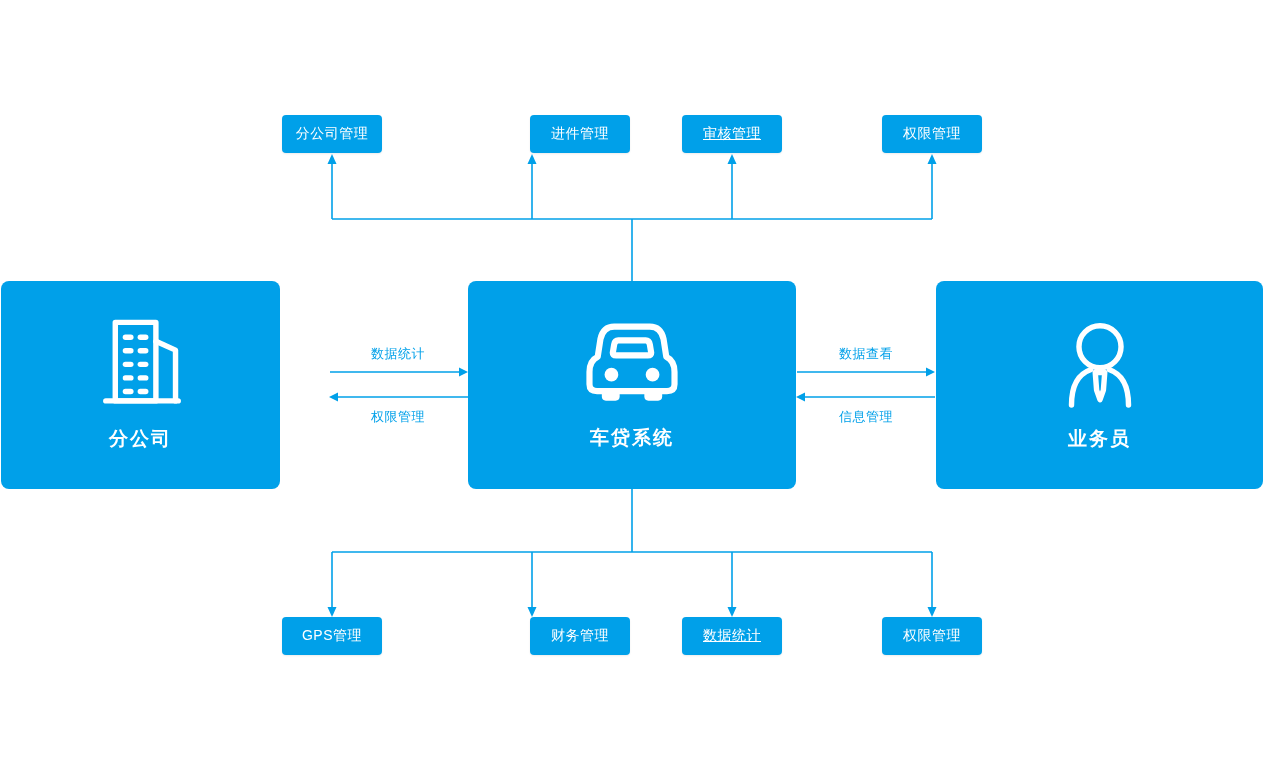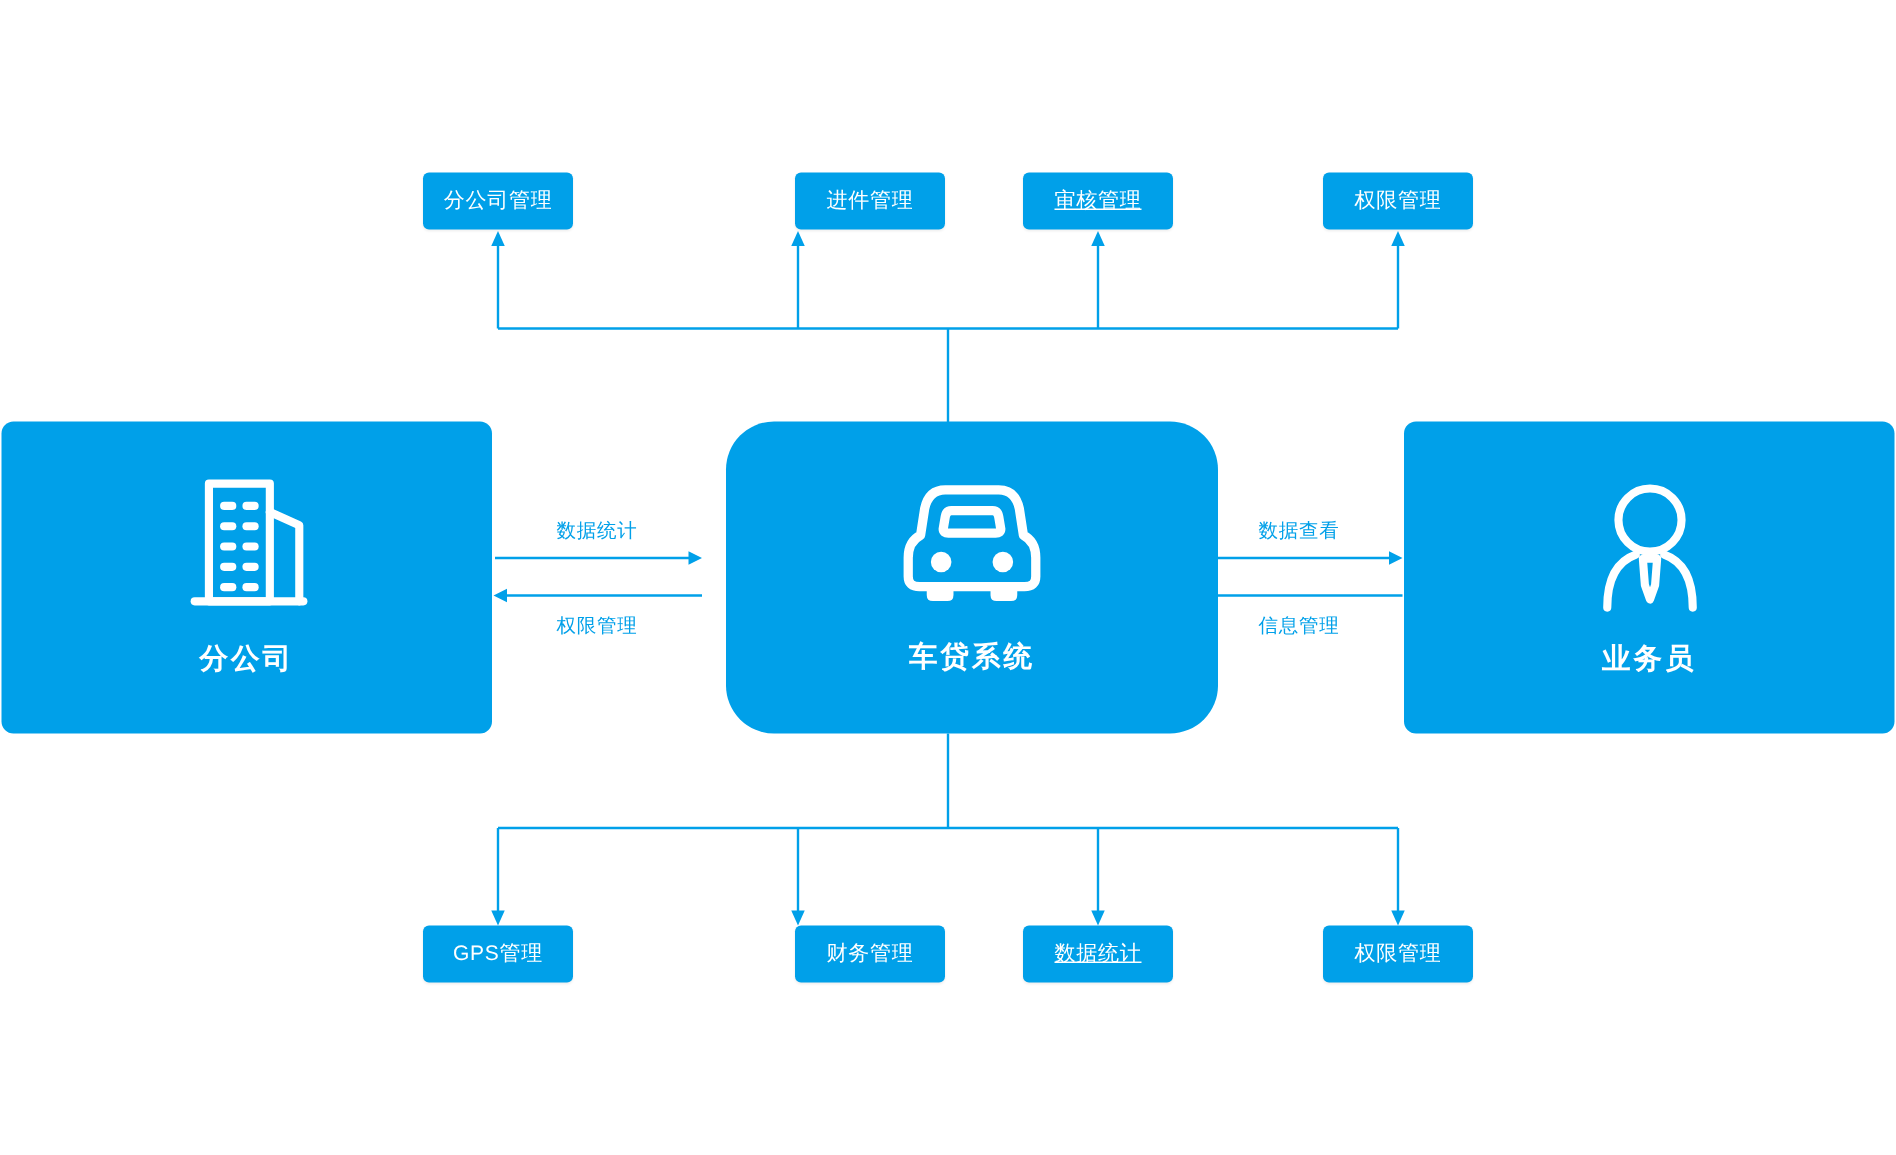--- a/index.html
+++ b/index.html
@@ -112,21 +112,21 @@
       <polygon points="727.5,607 736.5,607 732,617"></polygon>
       <polygon points="927.5,607 936.5,607 932,617"></polygon>
     </g>
   </svg>
 
   <div class="small-node row-top col-1">分公司管理</div>
   <div class="small-node row-top col-2">进件管理</div>
   <div class="small-node row-top col-3">审核管理</div>
   <div class="small-node row-top col-4">权限管理</div>
 
-  <div class="big-node" style="left:1px; width:327px;">
+  <div class="big-node" style="left:1px; width:279px;">
     <svg class="icon" width="88" height="90" viewBox="0 0 130 132" xmlns="http://www.w3.org/2000/svg">
       <g stroke="#ffffff" stroke-width="8" fill="none" stroke-linejoin="round" stroke-linecap="round">
         <rect x="27" y="6" width="60" height="116"></rect>
         <path d="M87 34 L116 47 V122"></path>
         <path d="M13 122 H120"></path>
       </g>
       <g fill="#ffffff" stroke="none">
         <rect x="38" y="24" width="16" height="8" rx="4"></rect>
         <rect x="60" y="24" width="16" height="8" rx="4"></rect>
         <rect x="38" y="44" width="16" height="8" rx="4"></rect>
@@ -135,21 +135,21 @@
         <rect x="60" y="64" width="16" height="8" rx="4"></rect>
         <rect x="38" y="84" width="16" height="8" rx="4"></rect>
         <rect x="60" y="84" width="16" height="8" rx="4"></rect>
         <rect x="38" y="104" width="16" height="8" rx="4"></rect>
         <rect x="60" y="104" width="16" height="8" rx="4"></rect>
       </g>
     </svg>
     <div class="big-label">分公司</div>
   </div>
 
-  <div class="big-node" style="left:484px; width:328px;border-radius:32px;">
+  <div class="big-node" style="left:468px; width:328px;">
     <svg class="icon" width="96" height="88" viewBox="0 0 140 126" xmlns="http://www.w3.org/2000/svg">
       <g stroke="#ffffff" stroke-width="9" fill="none" stroke-linejoin="round" stroke-linecap="round">
         <path d="M44 10 H96 Q112 10 116 28 L120 54 Q132 60 132 76 V94 Q132 104 121 104 H19 Q8 104 8 94 V76 Q8 60 20 54 L24 28 Q28 10 44 10 Z"></path>
         <path d="M50 30 H90 Q95 30 96 36 L98 48 Q98 52 93 52 H47 Q42 52 42 48 L44 36 Q45 30 50 30 Z"></path>
       </g>
       <g fill="#ffffff" stroke="none">
         <circle cx="40" cy="80" r="10"></circle>
         <circle cx="100" cy="80" r="10"></circle>
         <path d="M26 104 h26 v8 q0 6 -6 6 h-14 q-6 0 -6 -6 Z"></path>
         <path d="M88 104 h26 v8 q0 6 -6 6 h-14 q-6 0 -6 -6 Z"></path>

